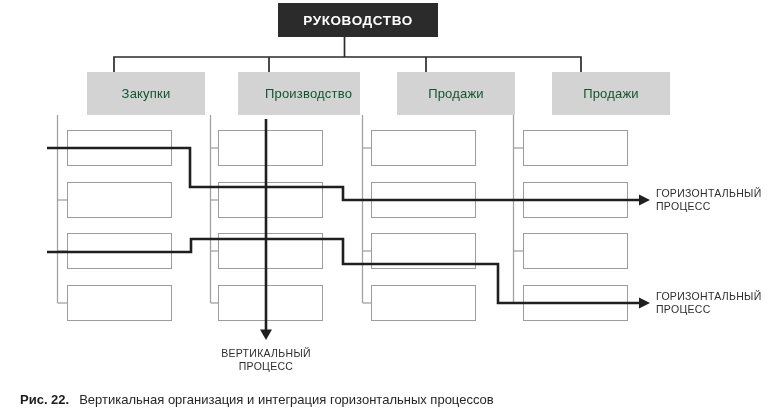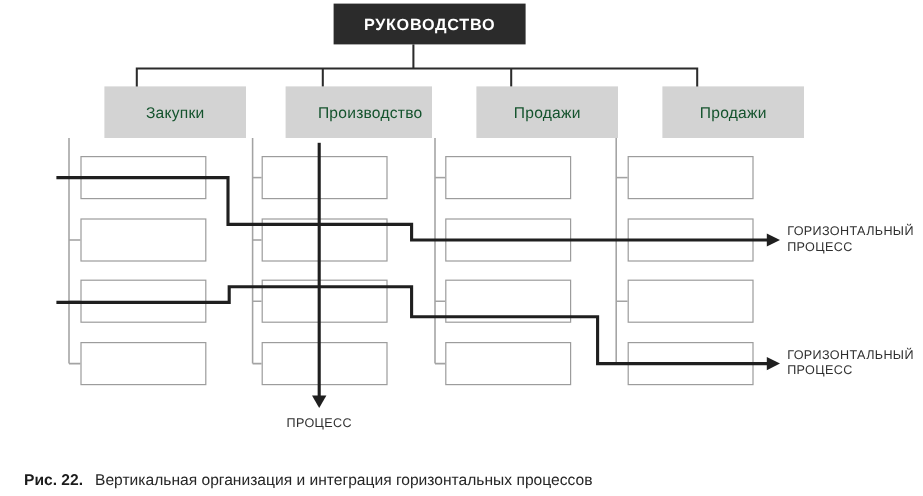--- a/index.html
+++ b/index.html
@@ -120,20 +120,21 @@
 
   <div class="abs process-label" style="left:656px;top:187px;">
     <div>ГОРИЗОНТАЛЬНЫЙ</div>
     <div>ПРОЦЕСС</div>
   </div>
   <div class="abs process-label" style="left:656px;top:290px;">
     <div>ГОРИЗОНТАЛЬНЫЙ</div>
     <div>ПРОЦЕСС</div>
   </div>
   <div class="abs process-label centered" style="left:206px;top:347px;width:120px;">
+    <div>ВЕРТИКАЛЬНЫЙ</div>
     <div>ПРОЦЕСС</div>
   </div>
 
   <div class="abs caption">
     <span class="fig">Рис. 22.</span><span class="txt">Вертикальная организация и интеграция горизонтальных процессов</span>
   </div>
 
 </div>
 
 </body></html>

